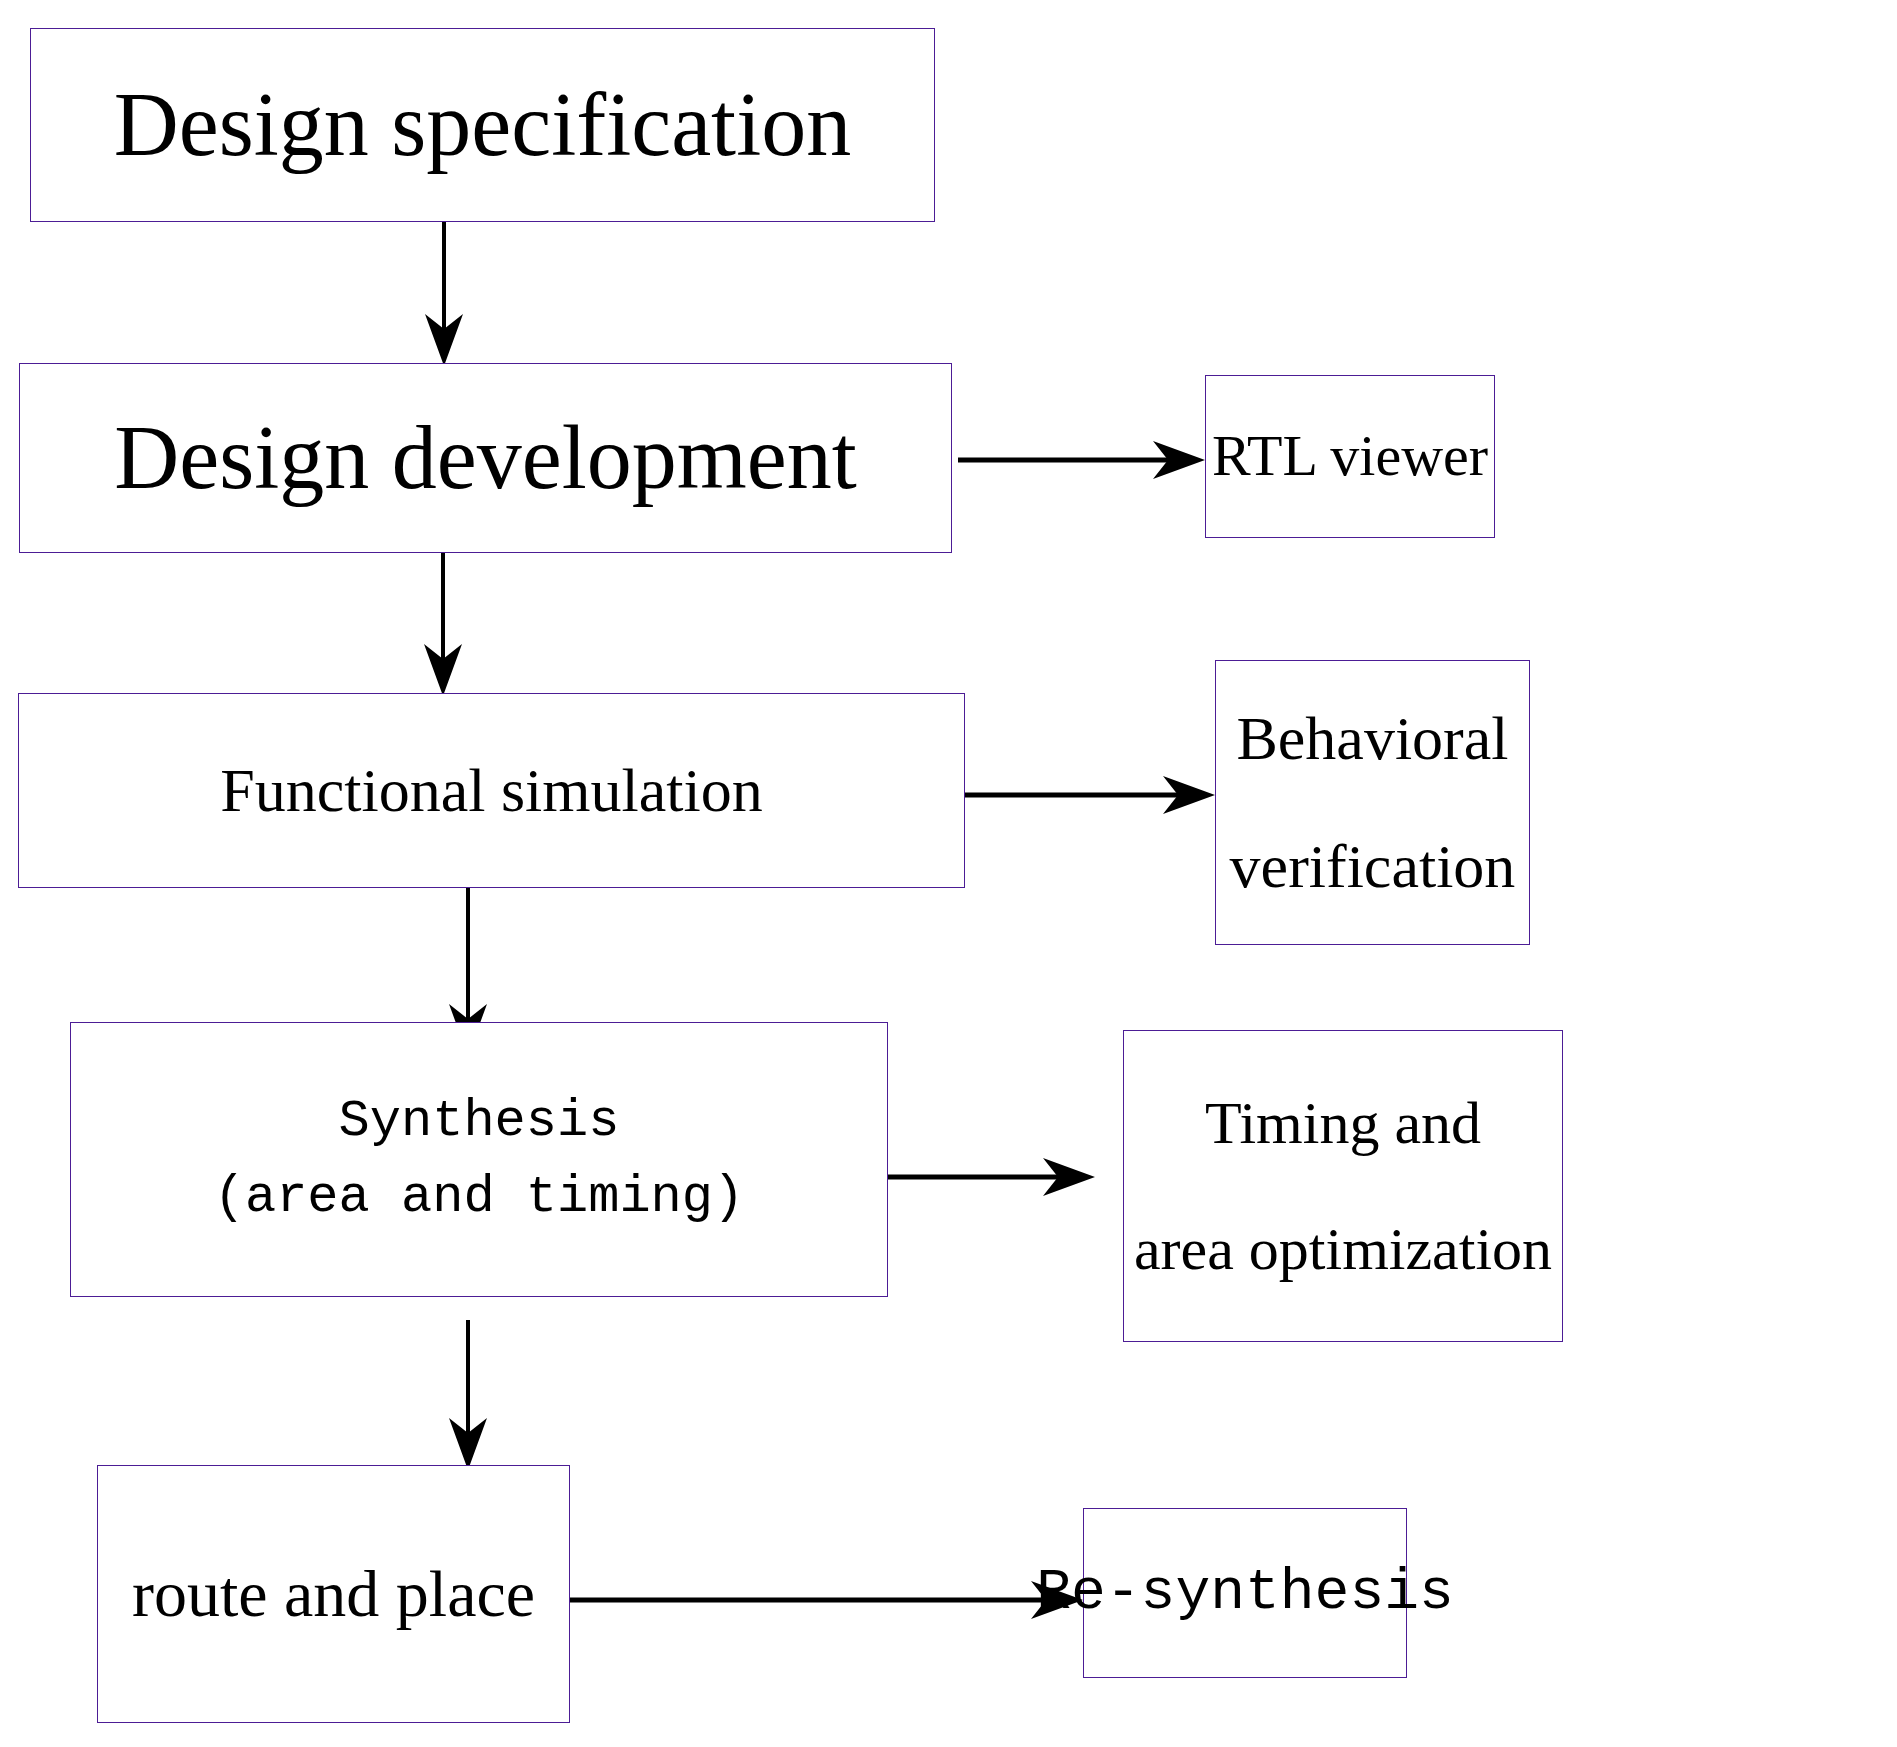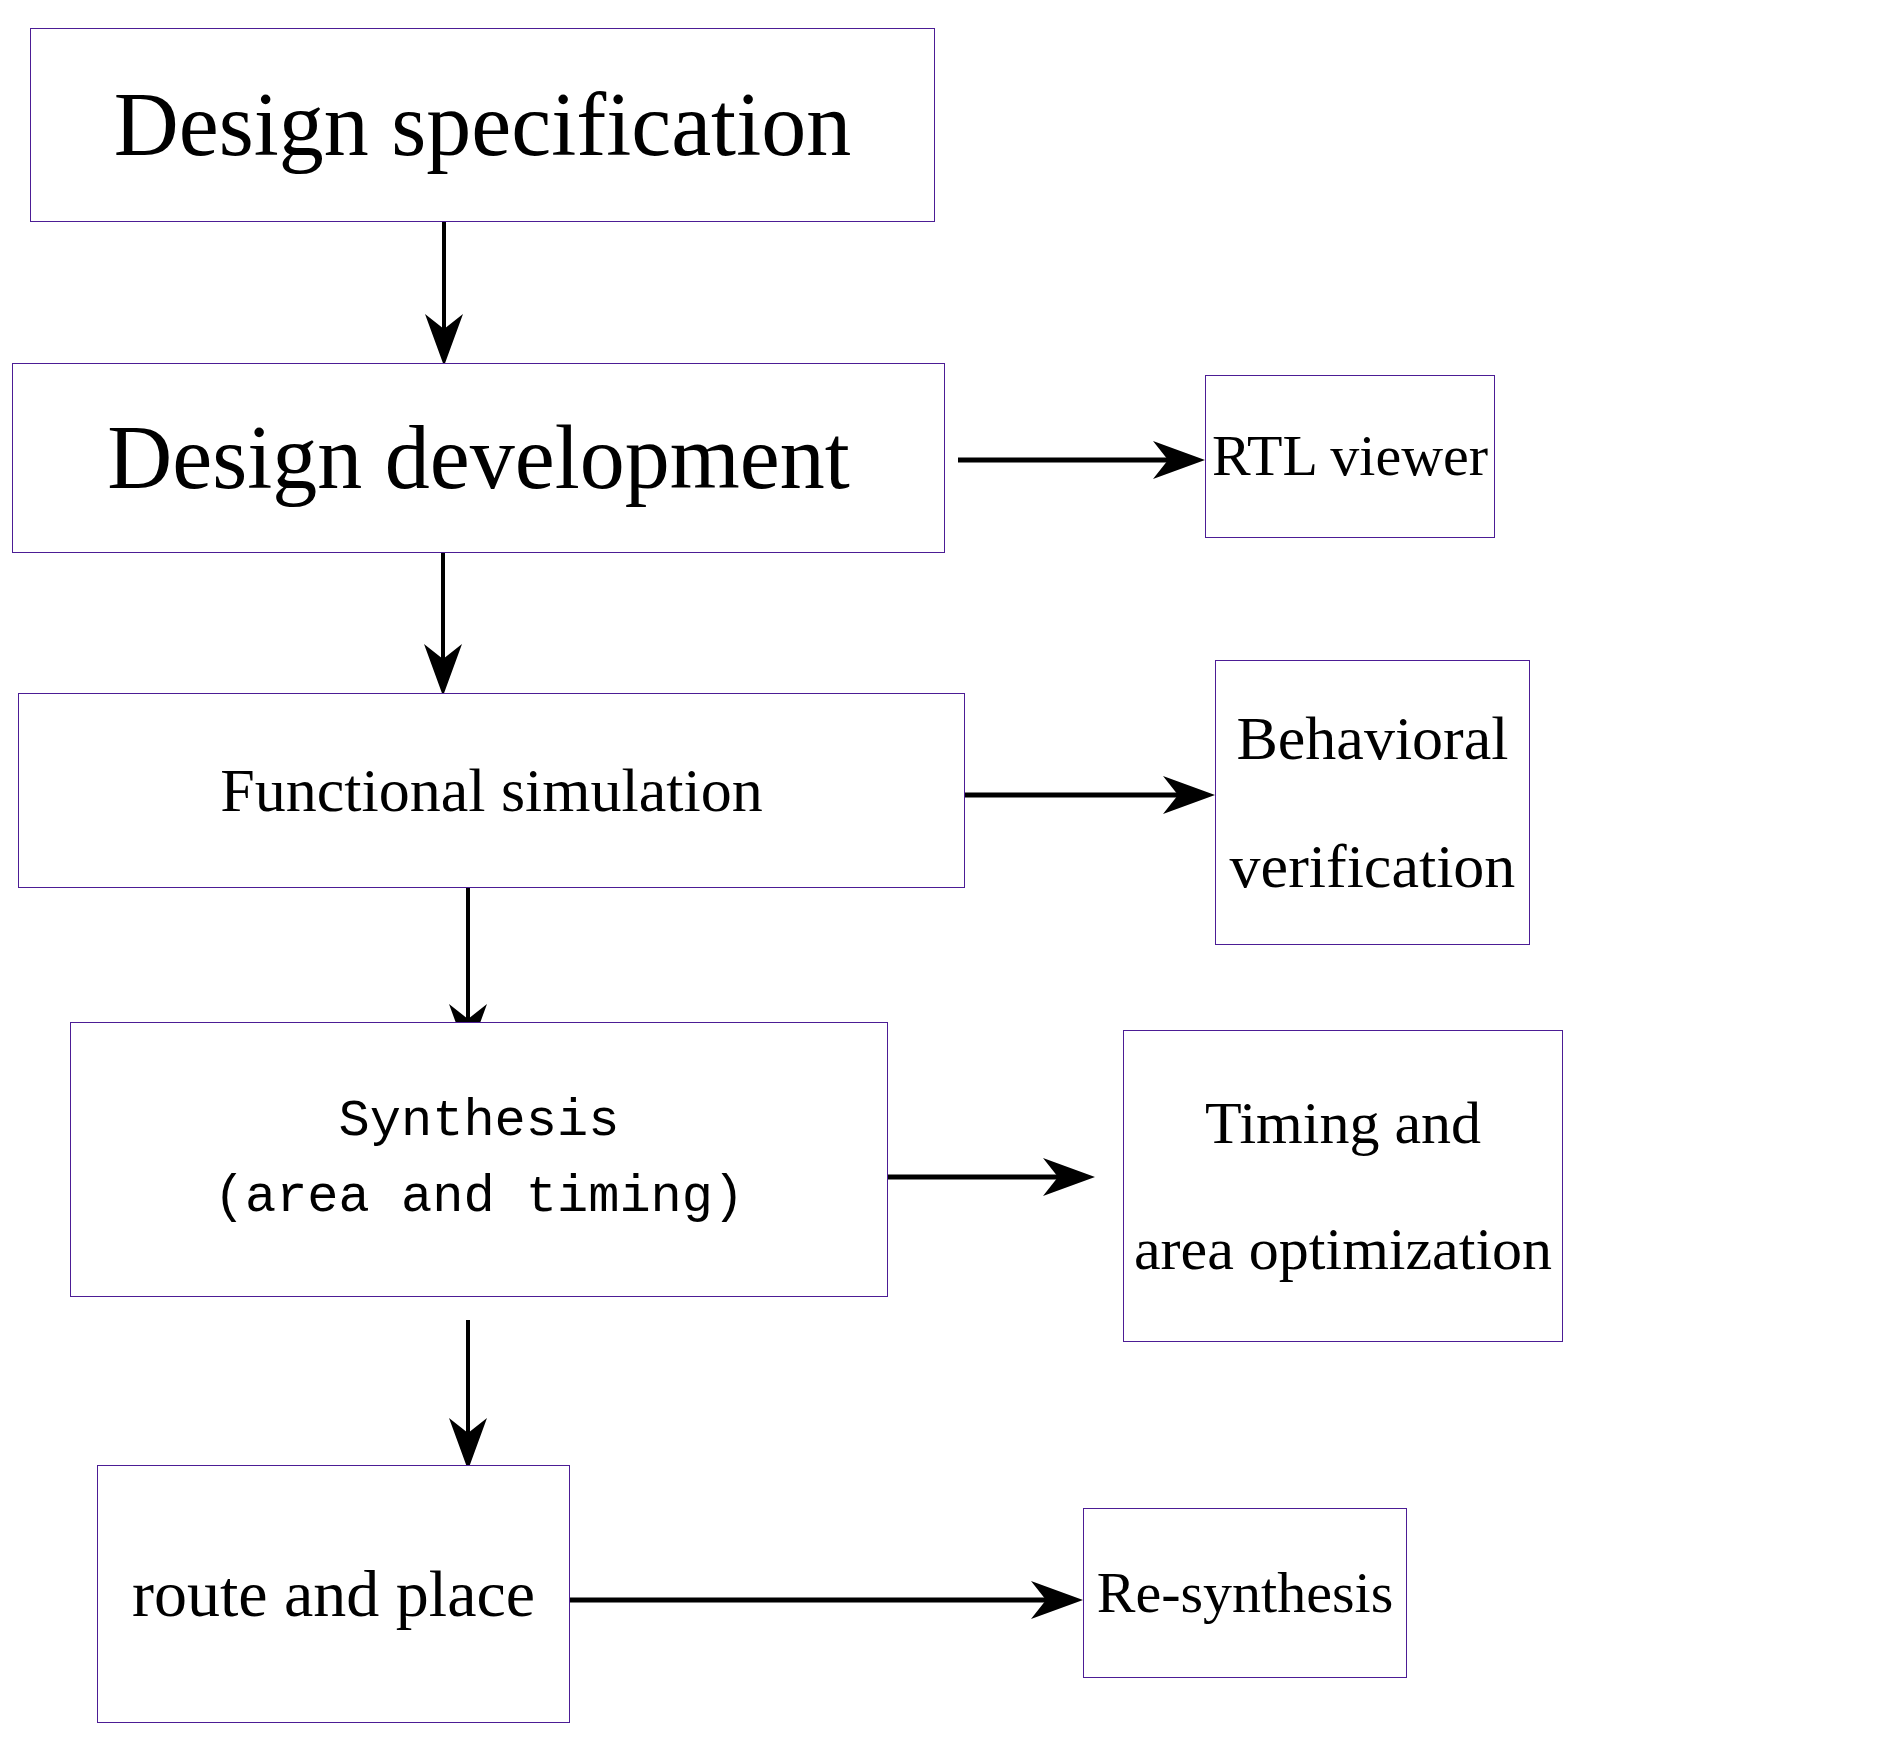--- a/index.html
+++ b/index.html
@@ -26,30 +26,30 @@
     align-items: center;
     justify-content: center;
     text-align: center;
     line-height: 1.25;
     white-space: nowrap;
   }
   .node .ln { display: block; }
 
   
   #n-design-spec      { left: 30px;  top: 28px;   width: 905px; height: 194px; font-size: 90px; }
-  #n-design-dev       { left: 12px;  top: 363px;  width: 933px; height: 190px; font-size: 90px; }
+  #n-design-dev       { left: 19px;  top: 363px;  width: 933px; height: 190px; font-size: 90px; }
   #n-func-sim         { left: 18px;  top: 693px;  width: 947px; height: 195px; font-size: 62px; align-items: center; }
   #n-synthesis        { left: 70px;  top: 1022px; width: 818px; height: 275px; font-size: 52px; line-height: 1.45; font-family: Liberation Mono, monospace; }
   #n-floor-plan       { left: 97px;  top: 1465px; width: 473px; height: 258px; font-size: 66px; line-height: 1.62; }
 
   
   #n-rtl-viewer       { left: 1205px; top: 375px;  width: 290px; height: 163px; font-size: 58px; text-align: right; }
   #n-behavioral       { left: 1215px; top: 660px;  width: 315px; height: 285px; font-size: 62px; line-height: 2.05; }
   #n-timing-opt       { left: 1095px; top: 1030px; width: 440px; height: 312px; font-size: 60px; line-height: 2.1; margin-left: 28px; }
-  #n-resynthesis      { left: 1083px; top: 1508px; width: 324px; height: 170px; font-size: 58px; }
+  #n-resynthesis      { left: 1083px; top: 1508px; width: 324px; height: 170px; font-size: 58px; font-family: Liberation Mono, monospace; }
 
   #arrow-layer {
     position: absolute;
     left: 0;
     top: 0;
     width: 1897px;
     height: 1747px;
     pointer-events: none;
   }
   #arrow-layer line    { stroke: #000000; }

